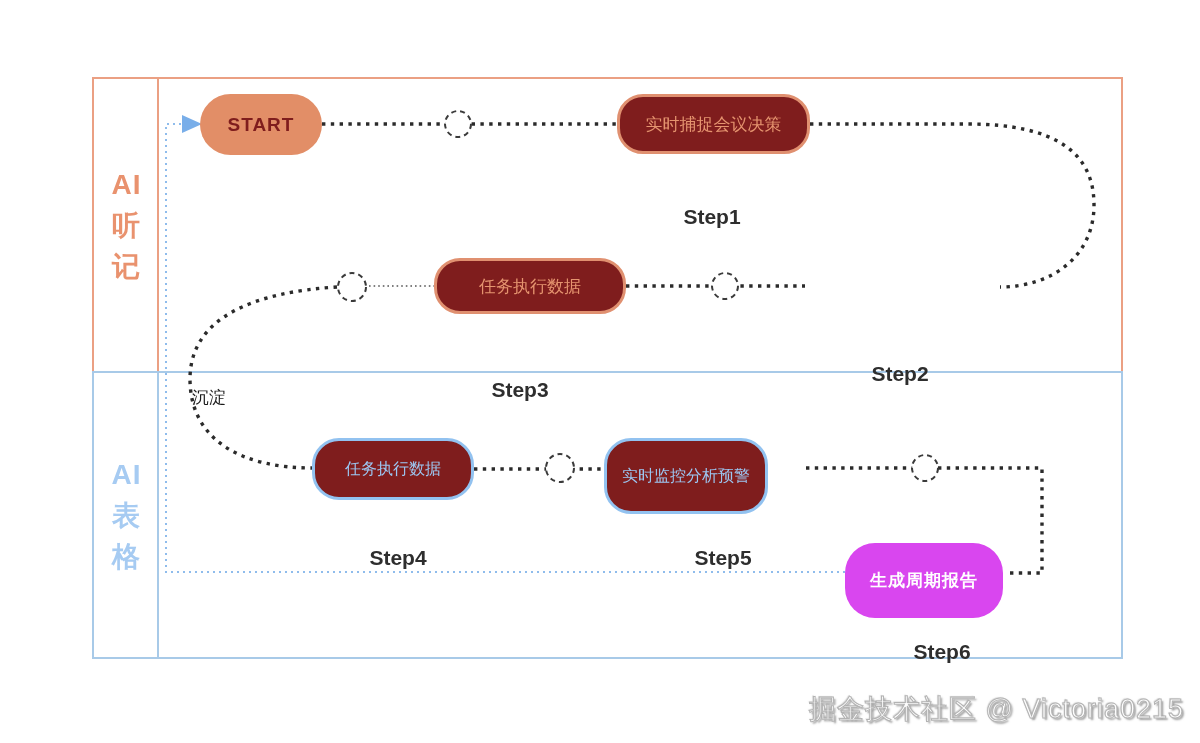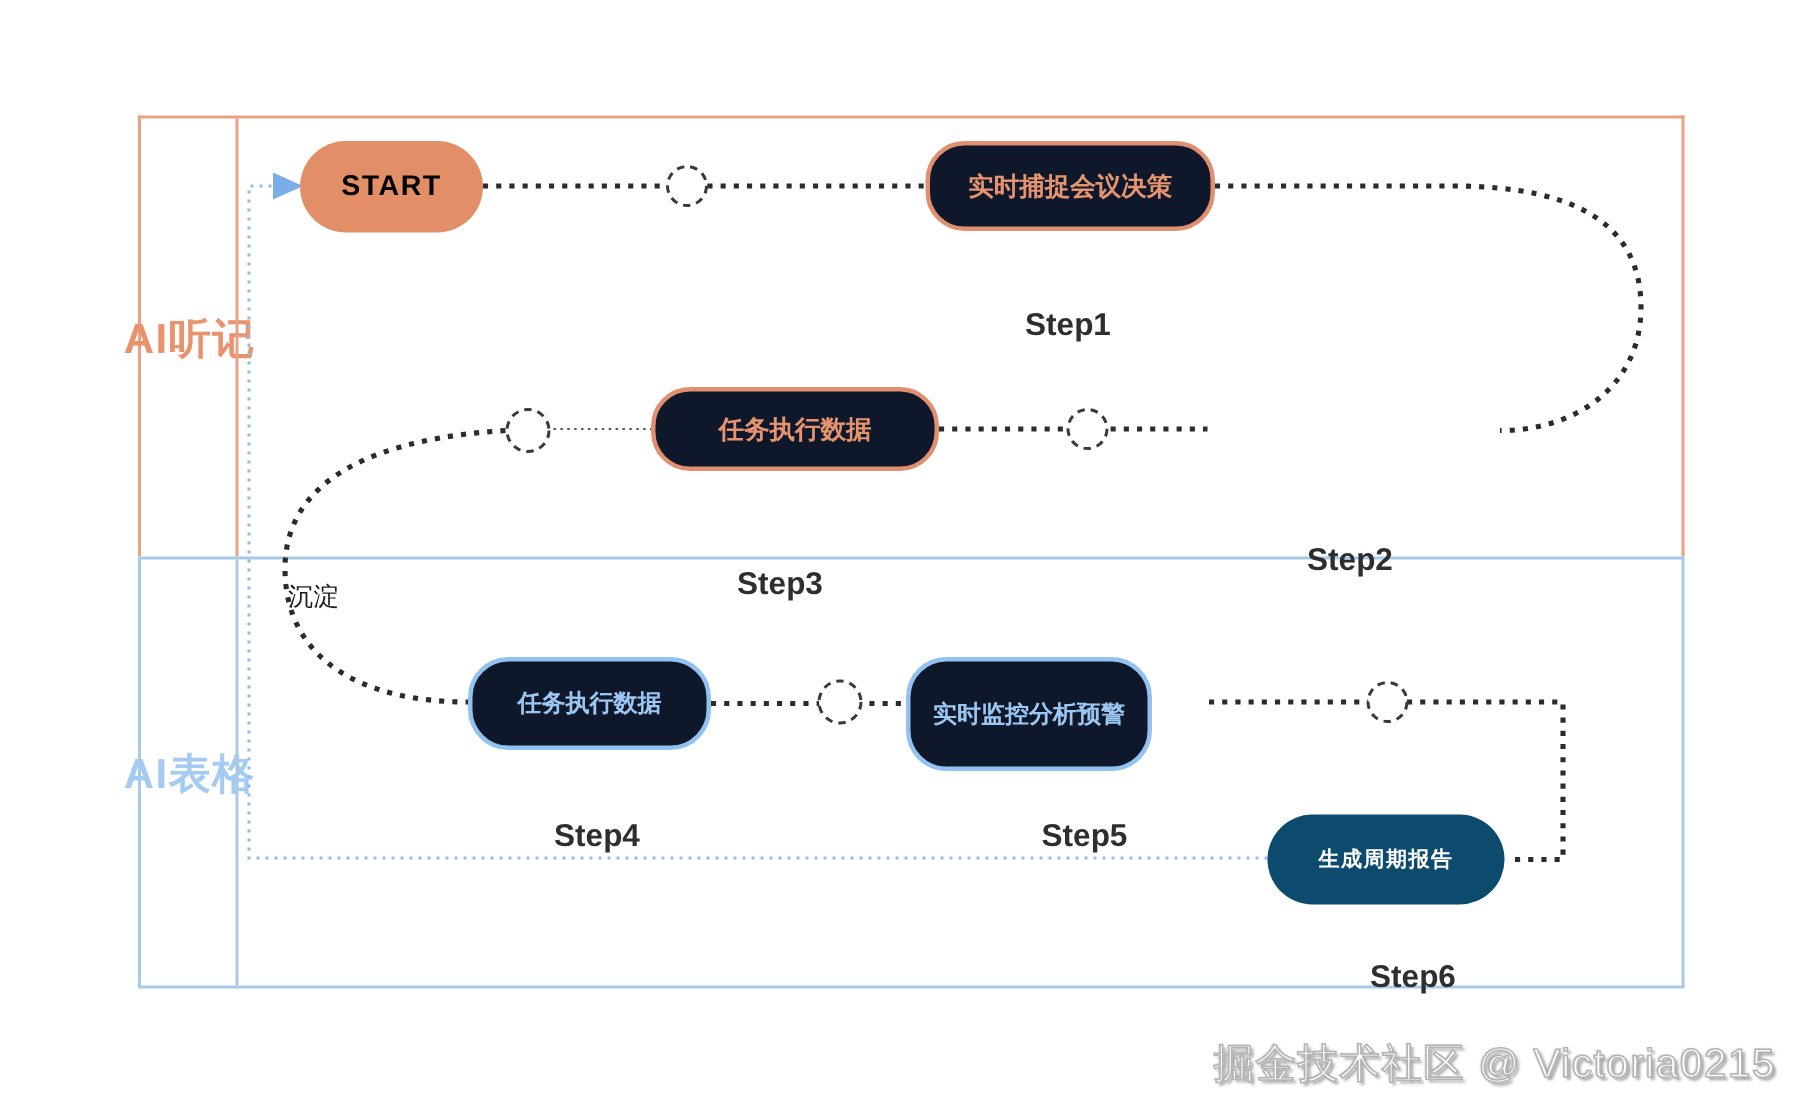--- a/index.html
+++ b/index.html
@@ -9,42 +9,42 @@
 
   
   .lane { position: absolute; left: 92px; width: 1031px; }
   .lane-top { top: 77px; height: 294px;
     border-top: 2px solid #EBA083; border-left: 2px solid #EBA083; border-right: 2px solid #EBA083; }
   .lane-bottom { top: 371px; height: 288px; border: 2px solid #A8CAE8; }
   .lane-divider { position: absolute; top: 0; bottom: 0; left: 63px; width: 0; }
   .lane-top .lane-divider { border-left: 2px solid #EBA083; }
   .lane-bottom .lane-divider { border-left: 2px solid #A8CAE8; }
   .lane-label { position: absolute; left: 0; top: 0; width: 65px; height: 100%;
-    display: flex; align-items: center; justify-content: center;
+    display: flex; flex-direction: column; align-items: center; justify-content: center;
     font-weight: bold; font-size: 28px; line-height: 41px; letter-spacing: 1px; }
   .lane-top .lane-label { color: #E9926E; }
   .lane-bottom .lane-label { color: #A6CBF2; }
 
   
   svg.wires { position: absolute; left: 0; top: 0; z-index: 2; }
 
   
   .node { position: absolute; z-index: 3; display: flex; align-items: center; justify-content: center;
-    text-align: center; background: #0f172a; font-weight: bold; }
+    text-align: center; background: #7f1d1d; }
   .node-start { left: 200px; top: 94px; width: 122px; height: 61px; background: #E28E67;
-    border-radius: 31px; color: #000000; font-weight: bold; font-size: 19px; letter-spacing: 1px; }
+    border-radius: 31px; color: #7f1d1d; font-weight: bold; font-size: 19px; letter-spacing: 1px; }
   .node-orange { border: 3px solid #E09070; color: #E5946F; border-radius: 26px; font-size: 17px; }
   .node-blue { border: 3px solid #92C2F0; color: #9CC7F2; border-radius: 27px; font-size: 16px; }
   .node-step1 { left: 617px; top: 94px; width: 193px; height: 60px; }
   .node-step2 { left: 805px; top: 258px; width: 195px; height: 56px; }
   .node-step3 { left: 434px; top: 258px; width: 192px; height: 56px; }
   .node-step4 { left: 312px; top: 438px; width: 162px; height: 62px; }
   .node-step5 { left: 604px; top: 438px; width: 164px; height: 76px; text-align: center; }
-  .node-step6 { left: 845px; top: 543px; width: 158px; height: 60px; background: #0c4a6e;
-    border-radius: 30px; color: #ffffff; font-weight: bold; font-size: 14px; letter-spacing: 1px; }
+  .node-step6 { left: 845px; top: 543px; width: 158px; height: 75px; background: #d946ef;
+    border-radius: 30px; color: #ffffff; font-weight: bold; font-size: 17px; letter-spacing: 1px; }
 
   
   .step-caption { position: absolute; z-index: 3; width: 120px; text-align: center;
     font-weight: bold; font-size: 21px; color: #2E2E2E; margin-top: 20px; }
   .cap-1 { left: 652px; top: 185px; }
   .cap-2 { left: 840px; top: 342px; }
   .cap-3 { left: 460px; top: 358px; }
   .cap-4 { left: 338px; top: 526px; }
   .cap-5 { left: 663px; top: 526px; }
   .cap-6 { left: 882px; top: 620px; }

